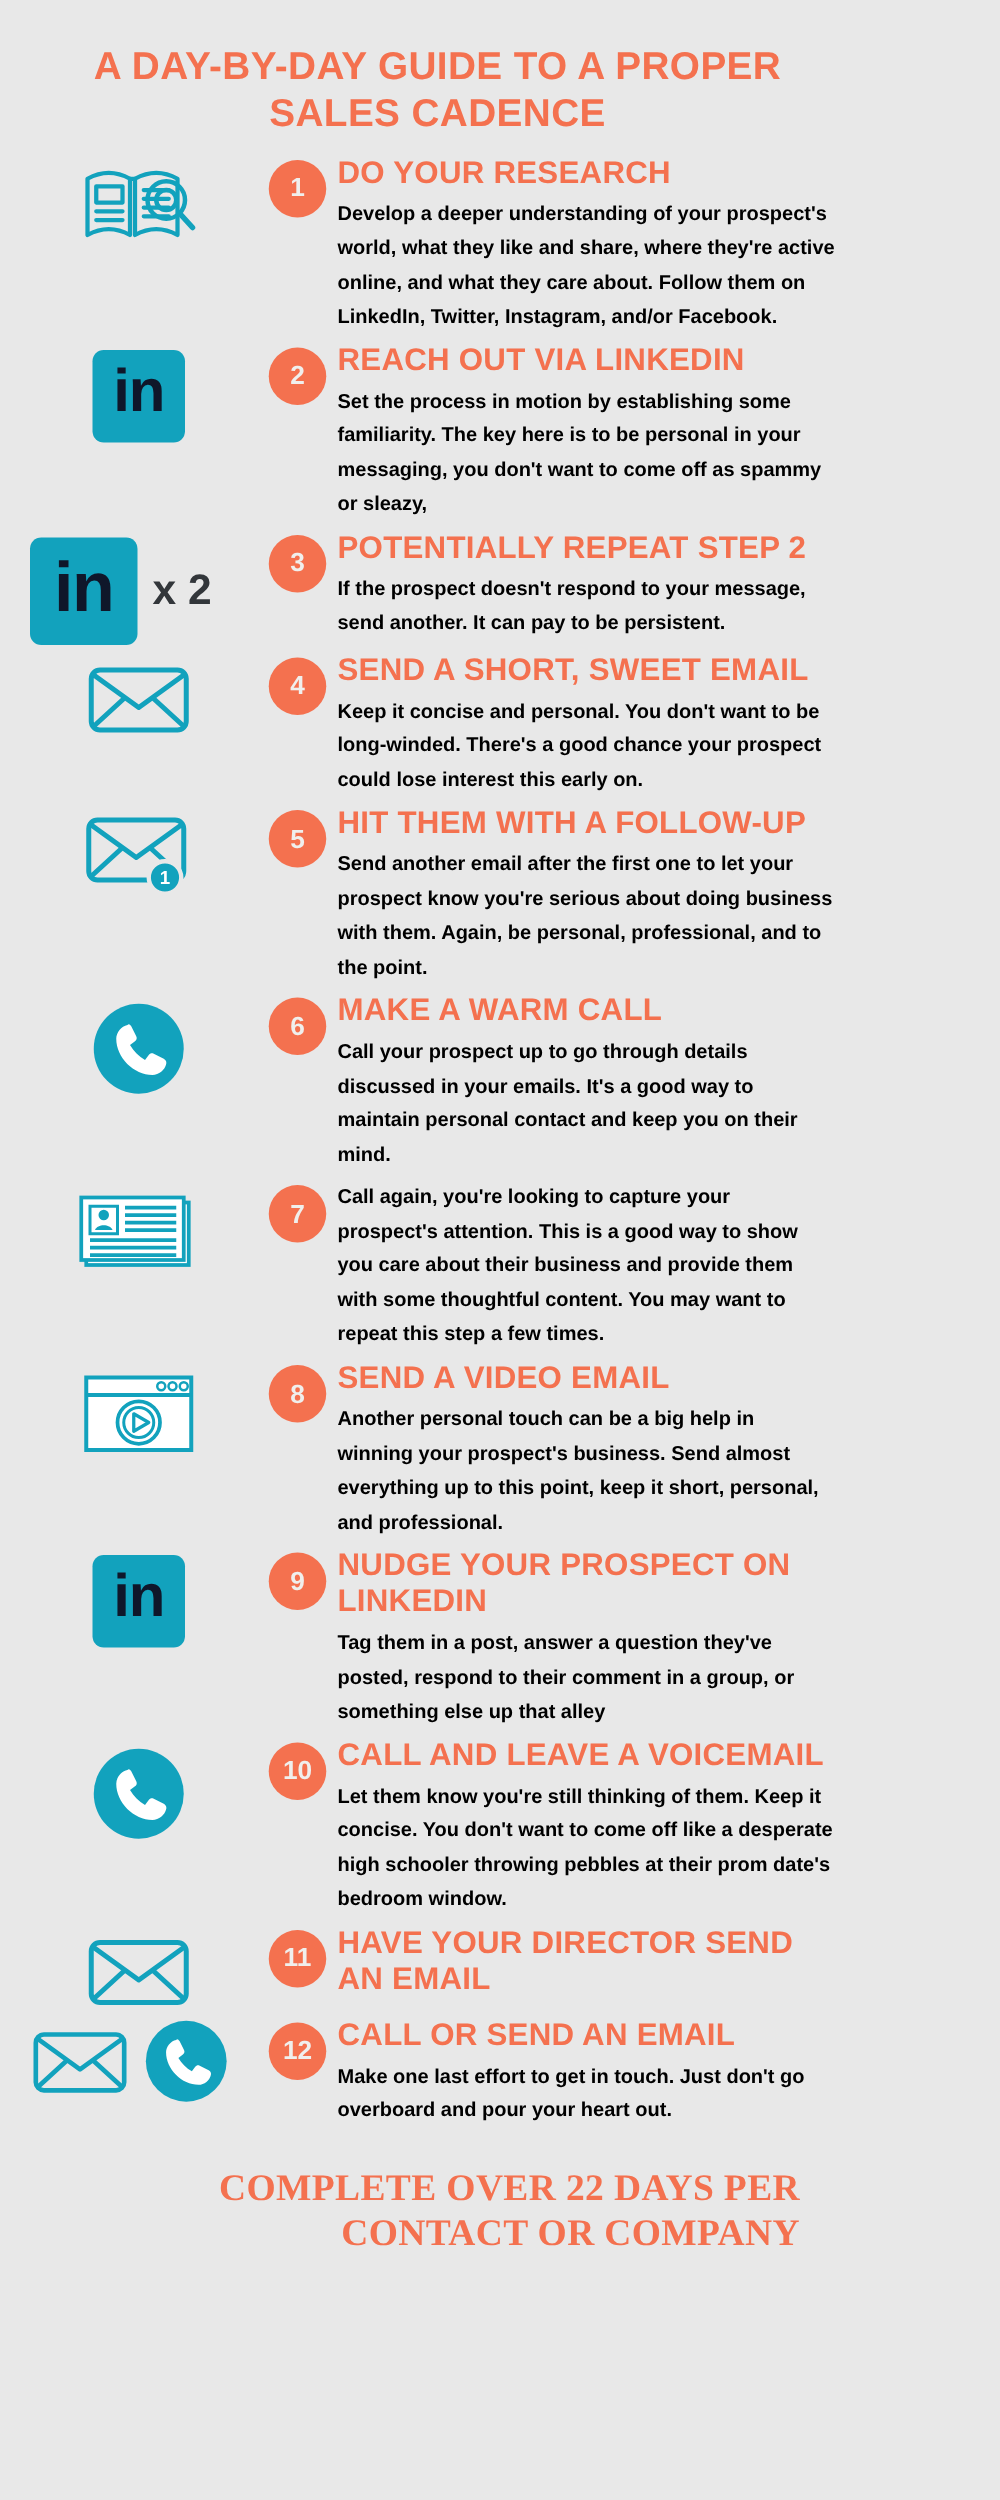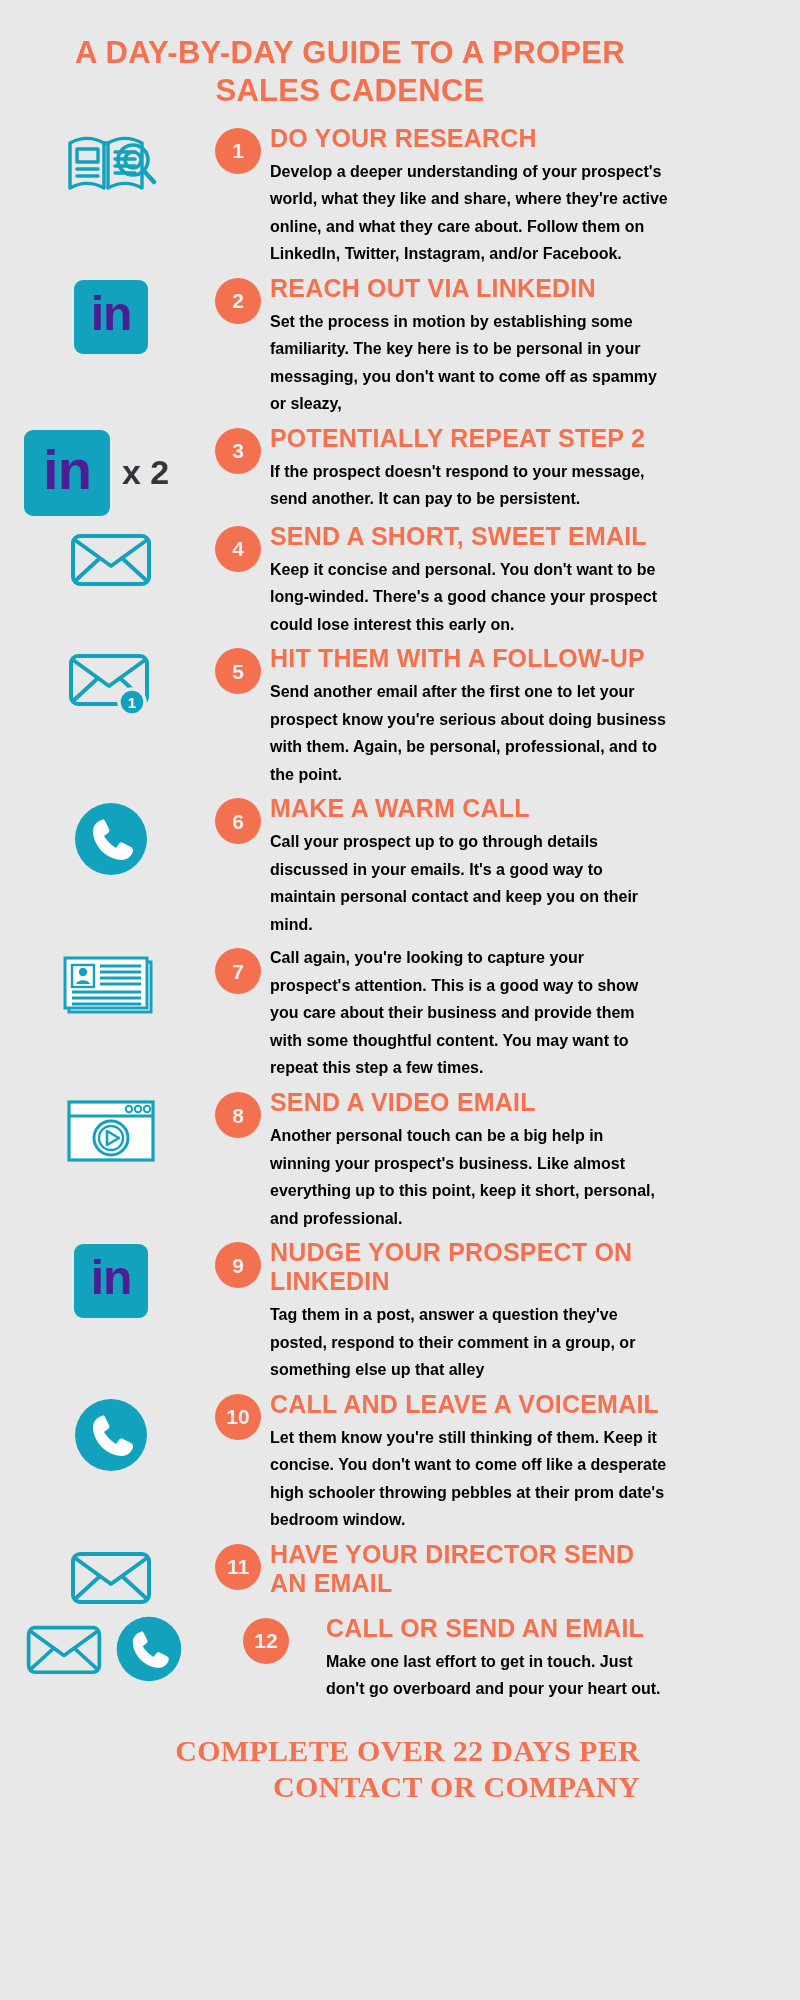--- a/index.html
+++ b/index.html
@@ -113,21 +113,21 @@
     line-height: 1.22;
     text-transform: uppercase;
     letter-spacing: 0.3px;
   }
 
   
   .ico { display: block; }
   .li-badge {
     background: #12a2bd;
     border-radius: 9px;
-    color: #4c1d95;
+    color: #0f172a;
     font-weight: bold;
     display: flex;
     align-items: center;
     justify-content: center;
     line-height: 1;
   }
   .li-lg { width: 74px; height: 74px; font-size: 48px; }
   .li-xl { width: 86px; height: 86px; font-size: 56px; }
   .li-in { transform: translateY(-3px); letter-spacing: -1px; }
   .times2 {
@@ -301,21 +301,21 @@
           <circle cx="50" cy="44" r="17" fill="none" stroke="#12a2bd" stroke-width="3"></circle>
           <circle cx="50" cy="44" r="12" fill="none" stroke="#12a2bd" stroke-width="2.4"></circle>
           <path d="M46 37 L58 44 L46 51 Z" fill="none" stroke="#12a2bd" stroke-width="2.6" stroke-linejoin="round"></path>
         </svg>
       </div>
       <div class="num-col">
         <div class="badge">8</div>
       </div>
       <div class="text-col">
         <div class="step-title">SEND A VIDEO EMAIL</div>
-        <div class="step-body">Another personal touch can be a big help in winning your prospect's business. Like almost everything up to this point, keep it short, personal, and professional.</div>
+        <div class="step-body">Another personal touch can be a big help in winning your prospect's business. Send almost everything up to this point, keep it short, personal, and professional.</div>
       </div>
     </div>
 
     <div class="step" style="margin-bottom:6px;">
       <div class="icon-col">
         <div class="li-badge li-lg">
           <span class="li-in">in</span>
         </div>
       </div>
       <div class="num-col">
@@ -354,21 +354,21 @@
         </svg>
       </div>
       <div class="num-col">
         <div class="badge">11</div>
       </div>
       <div class="text-col">
         <div class="step-title">HAVE YOUR DIRECTOR SEND AN EMAIL</div>
       </div>
     </div>
 
-    <div class="step" style="margin-bottom:4px;gap:28px;">
+    <div class="step" style="margin-bottom:4px;">
       <div class="icon-col two-up" style="width:190px;min-width:190px;">
         <svg class="ico" width="80" height="58" viewBox="0 0 86 62">
           <g fill="none" stroke="#12a2bd" stroke-width="4" stroke-linejoin="round" stroke-linecap="round">
             <rect x="5" y="8" width="76" height="48" rx="7"></rect>
             <path d="M7 12 L43 38 L79 12"></path>
             <path d="M7 53 L31 31 M79 53 L55 31"></path>
           </g>
         </svg>
         <svg class="ico" width="70" height="70" viewBox="0 0 78 78" style="margin-top:-6px;">
           <circle cx="39" cy="39" r="36" fill="#12a2bd"></circle>

